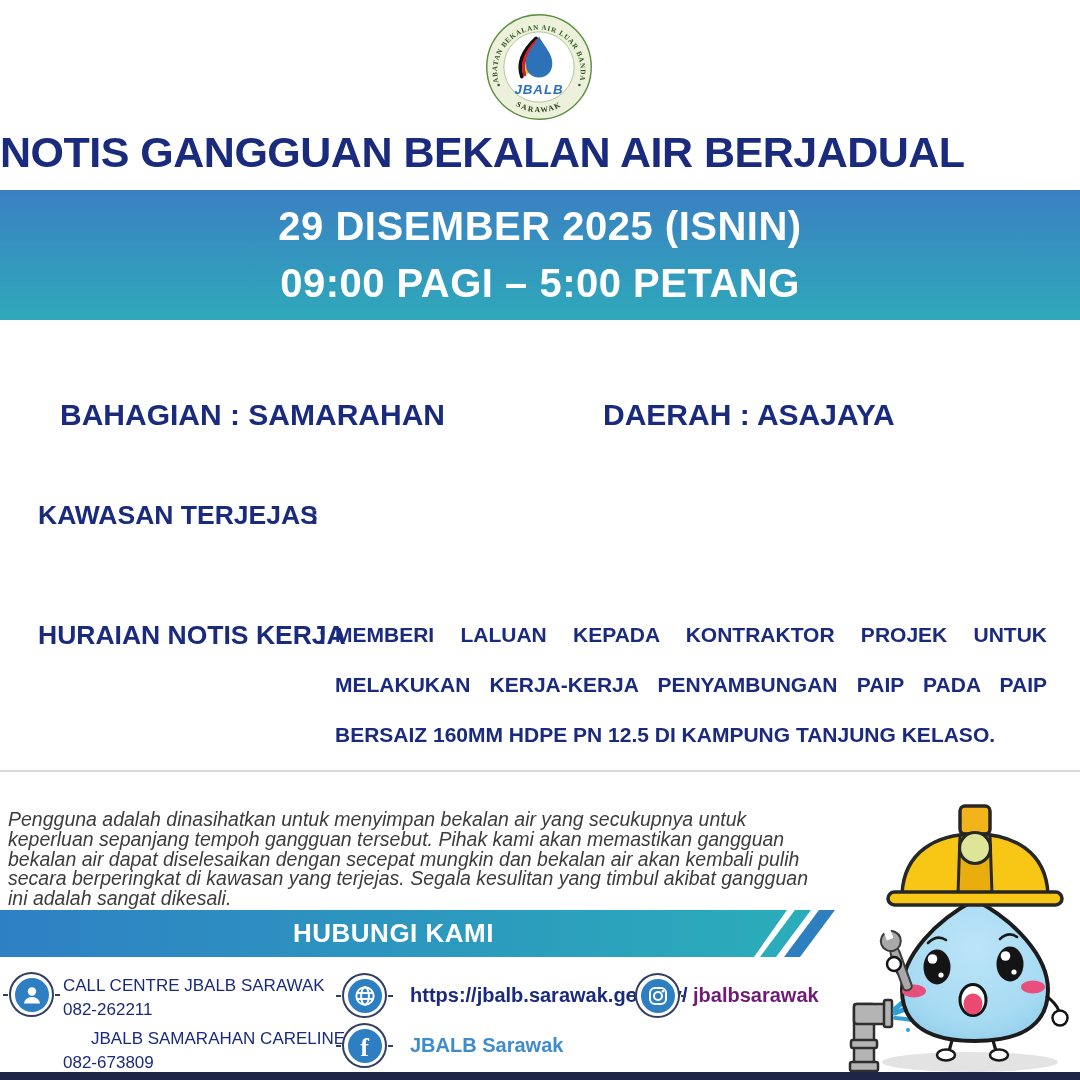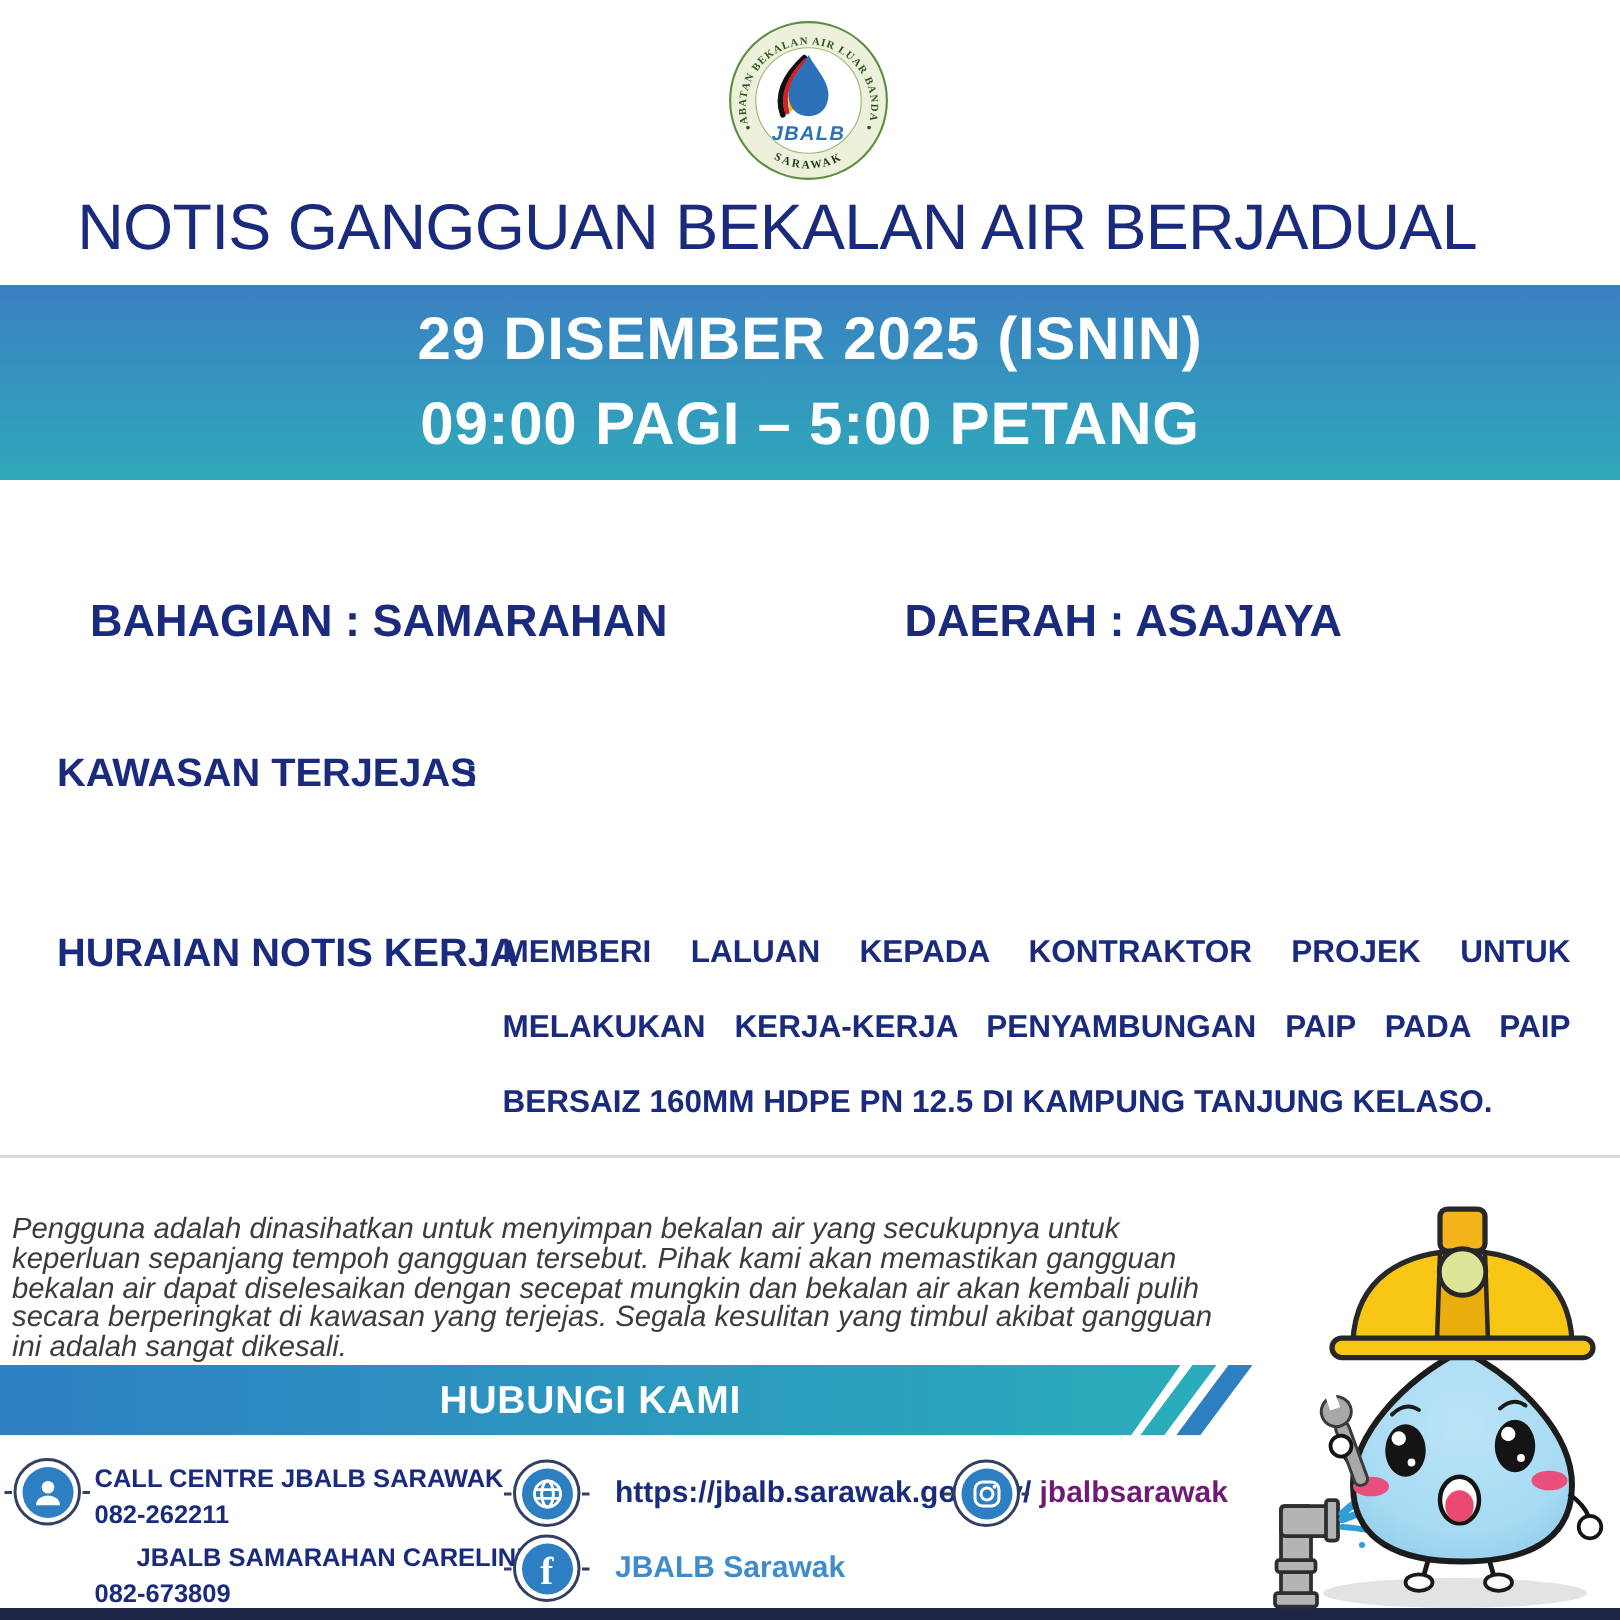--- a/index.html
+++ b/index.html
@@ -1,22 +1,22 @@
 <!DOCTYPE html>
 <html><head>
 <meta charset="utf-8">
 <style>
   html,body{margin:0;padding:0;background:#fff;}
   .page{position:relative;width:1080px;height:1080px;background:#ffffff;overflow:hidden;
         font-family:"Liberation Sans", sans-serif;}
 
   
   .logo{position:absolute;left:482px;top:10px;width:114px;height:114px;}
-  .main-title{position:absolute;top:128px;left:0;width:1036px;text-align:center;
-      font-size:43px;font-weight:normal;color:#1a2b7d;letter-spacing:-0.5px;}
+  .main-title{position:absolute;top:128px;left:0;width:1036px;
+      font-size:43px;font-weight:bold;color:#1a2b7d;letter-spacing:-0.5px;}
 
   
   .banner{position:absolute;top:190px;left:0;width:1080px;height:130px;
       background:linear-gradient(180deg,#3a80c2 0%,#2fa9ba 100%);
       display:flex;flex-direction:column;justify-content:center;align-items:center;gap:12px;}
   .banner-line{font-size:40px;font-weight:bold;color:#ffffff;letter-spacing:0.5px;}
 
   
   .region-item{position:absolute;top:398px;font-size:30px;font-weight:bold;color:#1a2b7d;}
   .region-bahagian{left:60px;} .region-daerah{left:603px;}
@@ -52,21 +52,21 @@
   .contact-icon{position:absolute;width:45px;height:45px;border-radius:50%;
       border:2px solid #333f63;background:#fff;box-sizing:border-box;
       display:flex;align-items:center;justify-content:center;}
   .contact-icon::before,.contact-icon::after{content:"";position:absolute;top:50%;width:5px;height:2px;
       background:#333f63;margin-top:-1px;}
   .contact-icon::before{left:-8px;} .contact-icon::after{right:-8px;}
   .contact-icon .inner{width:34px;height:34px;border-radius:50%;background:#2e7fc2;
       display:flex;align-items:center;justify-content:center;}
   .fb-glyph{color:#fff;font-family:"Liberation Serif",serif;font-weight:bold;font-size:26px;line-height:1;
       margin-top:4px;}
-  .contact-label{position:absolute;font-size:17px;font-weight:bold;color:#1a2b7d;line-height:22px;}
+  .contact-label{position:absolute;font-size:17px;font-weight:normal;color:#1a2b7d;line-height:22px;}
   .url-label{position:absolute;font-size:20px;font-weight:bold;color:#1a2b7d;}
   .fb-label{position:absolute;font-size:20px;font-weight:bold;color:#3f8ccc;text-align:right;}
   .ig-label{position:absolute;font-size:20px;font-weight:bold;color:#701a75;}
 
   .bottom-bar{position:absolute;top:1072px;left:0;width:1080px;height:8px;background:#1d2647;}
 
   .mascot{position:absolute;left:840px;top:790px;width:240px;height:290px;}
 </style>
 </head>
 <body>

